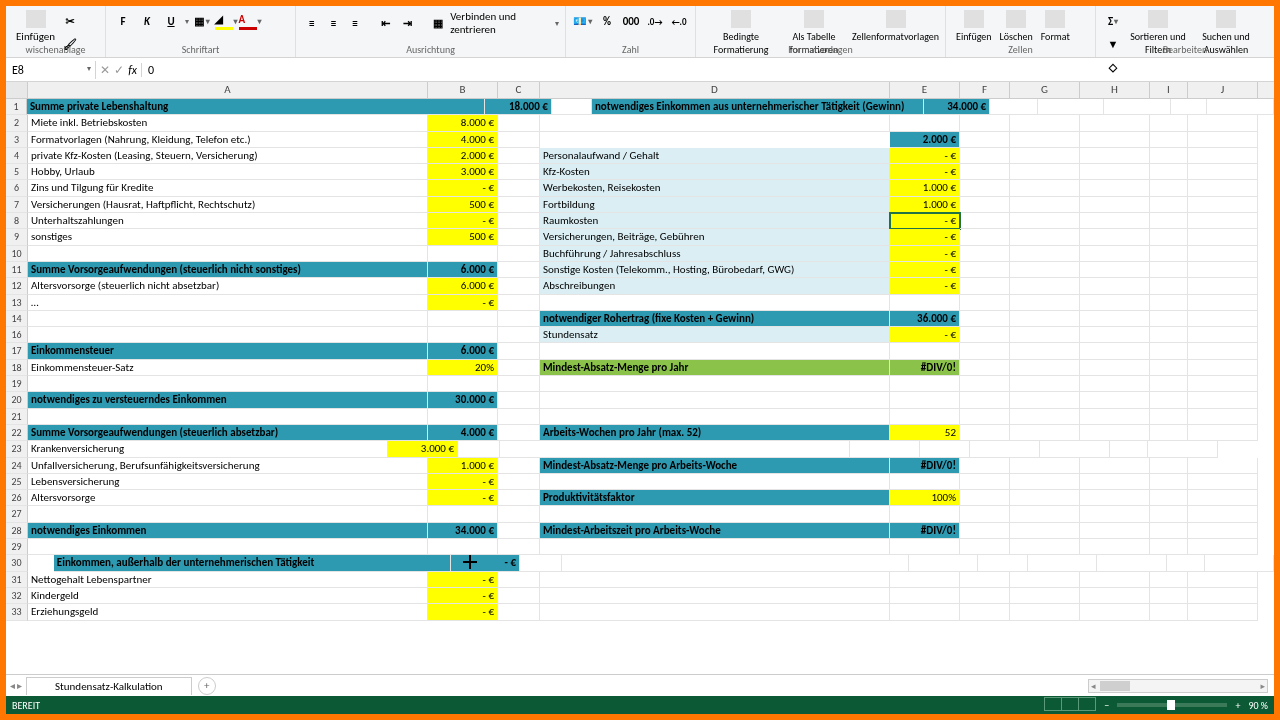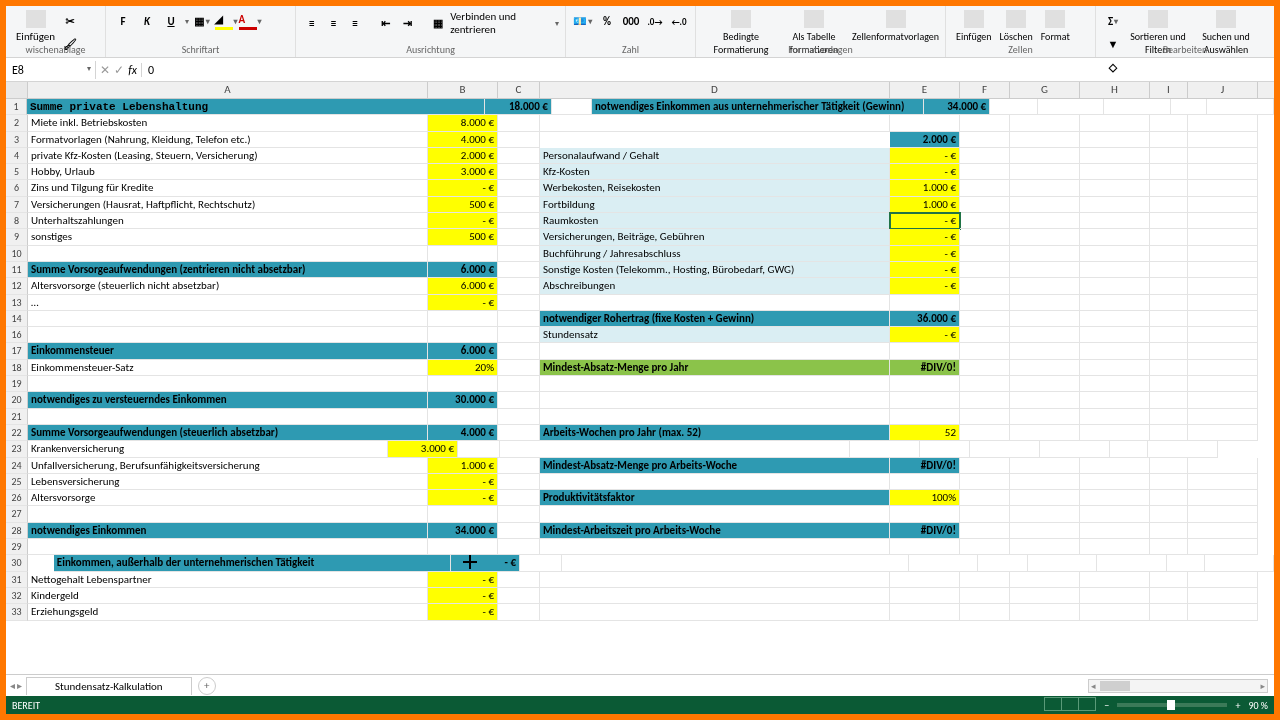--- a/index.html
+++ b/index.html
@@ -187,21 +187,21 @@
         <div class="ch" style="width: 50px;">F</div>
         <div class="ch" style="width: 70px;">G</div>
         <div class="ch" style="width: 70px;">H</div>
         <div class="ch" style="width: 38px;">I</div>
         <div class="ch" style="width: 70px;">J</div>
       </div>
     <div class="grid-body">
         <div class="rows" id="rows">
           <div class="row">
             <div class="rh">1</div>
-            <div class="cell c-teal" style="width: 484px; font-family: Liberation Mono, monospace;">Summe private Lebenshaltung</div>
+            <div class="cell c-teal" style="width: 484px;">Summe private Lebenshaltung</div>
             <div class="cell c-teal r" style="width: 70px;">18.000 €</div>
             <div class="cell" style="width: 42px;"></div>
             <div class="cell c-teal" style="width: 350px;">notwendiges Einkommen aus unternehmerischer Tätigkeit (Gewinn)</div>
             <div class="cell c-teal r" style="width: 70px;">34.000 €</div>
             <div class="cell" style="width: 50px;"></div>
             <div class="cell" style="width: 70px;"></div>
             <div class="cell" style="width: 70px;"></div>
             <div class="cell" style="width: 38px;"></div>
             <div class="cell" style="width: 70px;"></div>
           </div>
@@ -317,21 +317,21 @@
             <div class="cell c-lblue" style="width: 350px;">Buchführung / Jahresabschluss</div>
             <div class="cell c-yellow" style="width: 70px;">-   €</div>
             <div class="cell" style="width: 50px;"></div>
             <div class="cell" style="width: 70px;"></div>
             <div class="cell" style="width: 70px;"></div>
             <div class="cell" style="width: 38px;"></div>
             <div class="cell" style="width: 70px;"></div>
           </div>
           <div class="row">
             <div class="rh">11</div>
-            <div class="cell c-teal" style="width: 400px;">Summe Vorsorgeaufwendungen (zentrieren nicht absetzbar)</div>
+            <div class="cell c-teal" style="width: 400px;">Summe Vorsorgeaufwendungen (steuerlich nicht sonstiges)</div>
             <div class="cell c-teal r" style="width: 70px;">6.000 €</div>
             <div class="cell" style="width: 42px;"></div>
             <div class="cell c-lblue" style="width: 350px;">Sonstige Kosten (Telekomm., Hosting, Bürobedarf, GWG)</div>
             <div class="cell c-yellow" style="width: 70px;">-   €</div>
             <div class="cell" style="width: 50px;"></div>
             <div class="cell" style="width: 70px;"></div>
             <div class="cell" style="width: 70px;"></div>
             <div class="cell" style="width: 38px;"></div>
             <div class="cell" style="width: 70px;"></div>
           </div>

